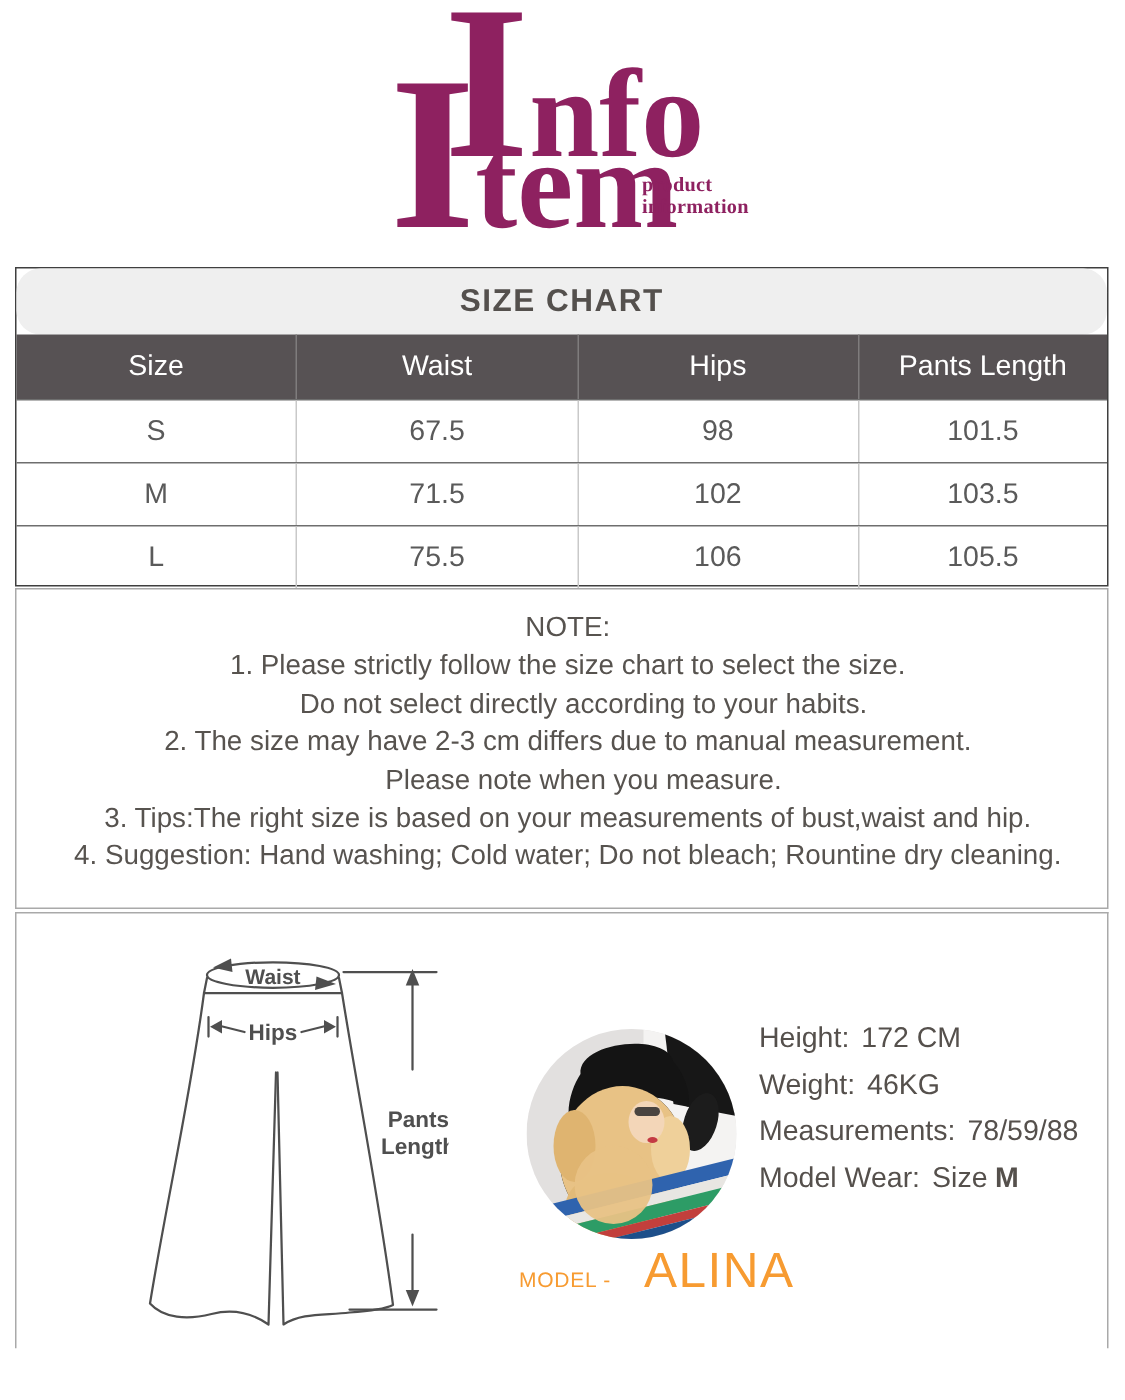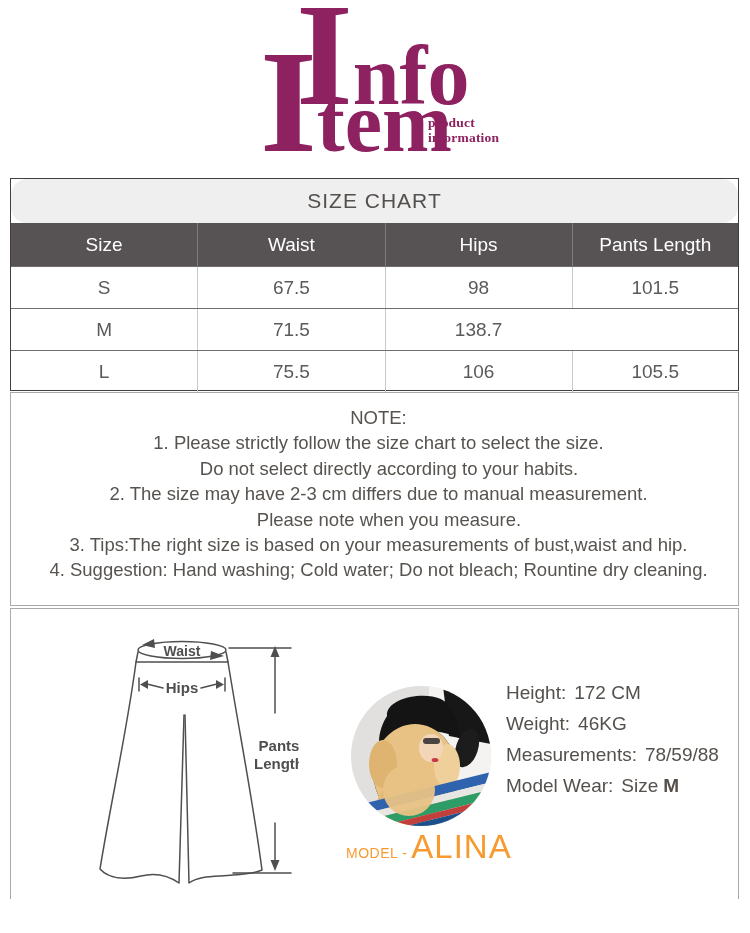--- a/index.html
+++ b/index.html
@@ -21,21 +21,21 @@
     font-size:13.5px; line-height:14.5px; font-weight:700; letter-spacing:0.2px;font-family:Liberation Serif, serif;
   }
 
   
   .chart-box {
     position:absolute; left:10px; top:178px; width:729px; height:213px;
     border:1px solid #3f3f3f; background:#fff;
   }
   .chart-title {
     height:44px; background:#efefef; display:flex; align-items:center; justify-content:center;
-    font-size:21px; font-weight:400; letter-spacing:1px; color:#54504d;border-radius:16px;
+    font-size:21px; font-weight:700; letter-spacing:1px; color:#54504d;border-radius:16px;
   }
   .grid-row { display:grid; grid-template-columns:25.6% 25.8% 25.7% 22.9%; }
   .thead { height:43px; background:#575254; }
   .th {
     color:#ffffff; font-size:19px; display:flex; align-items:center; justify-content:center;
     border-left:1px solid #7f7c7d;
   }
   .th:first-child { border-left:none; }
   .tr { height:42px; border-top:1px solid #6e6e6e; }
   .tr:first-of-type { border-top:none; }
@@ -59,21 +59,21 @@
     position:absolute; left:10px; top:608px; width:729px; height:326px;
     border:1px solid #a9a9a9; border-bottom:none; background:#fff;
   }
   .pants-svg { position:absolute; left:72px; top:25px; }
   .photo-svg { position:absolute; left:340px; top:77px; }
   .model-name {
     position:absolute; left:335px; top:219px; display:flex; align-items:baseline;
     color:#f79b31; white-space:nowrap;
   }
   .model-name .prefix { font-size:14px; letter-spacing:0.5px; }
-  .model-name .big { font-size:33px; font-weight:400; letter-spacing:1px; margin-left:4px; }
+  .model-name .big { font-size:33px; font-weight:400; letter-spacing:1px; margin-left:22px; }
   .model-info { position:absolute; left:495px; top:68px; }
   .info-row { height:31px; display:flex; align-items:center; font-size:19px; color:#55504c; white-space:nowrap; }
   .info-label { margin-right:8px; }
   .bold-m { font-weight:700; margin-left:5px; }
 </style>
 </head>
 <body>
 
 <div class="page">
 
@@ -100,21 +100,22 @@
     </div>
     <div class="grid-row tr">
       <div class="td">S</div>
       <div class="td">67.5</div>
       <div class="td">98</div>
       <div class="td">101.5</div>
     </div>
     <div class="grid-row tr">
       <div class="td">M</div>
       <div class="td">71.5</div>
-      <div class="td">138.7</div>
+      <div class="td">102</div>
+      <div class="td">103.5</div>
     </div>
     <div class="grid-row tr">
       <div class="td">L</div>
       <div class="td">75.5</div>
       <div class="td">106</div>
       <div class="td">105.5</div>
     </div>
   </div>
 
   <div class="note-box">

